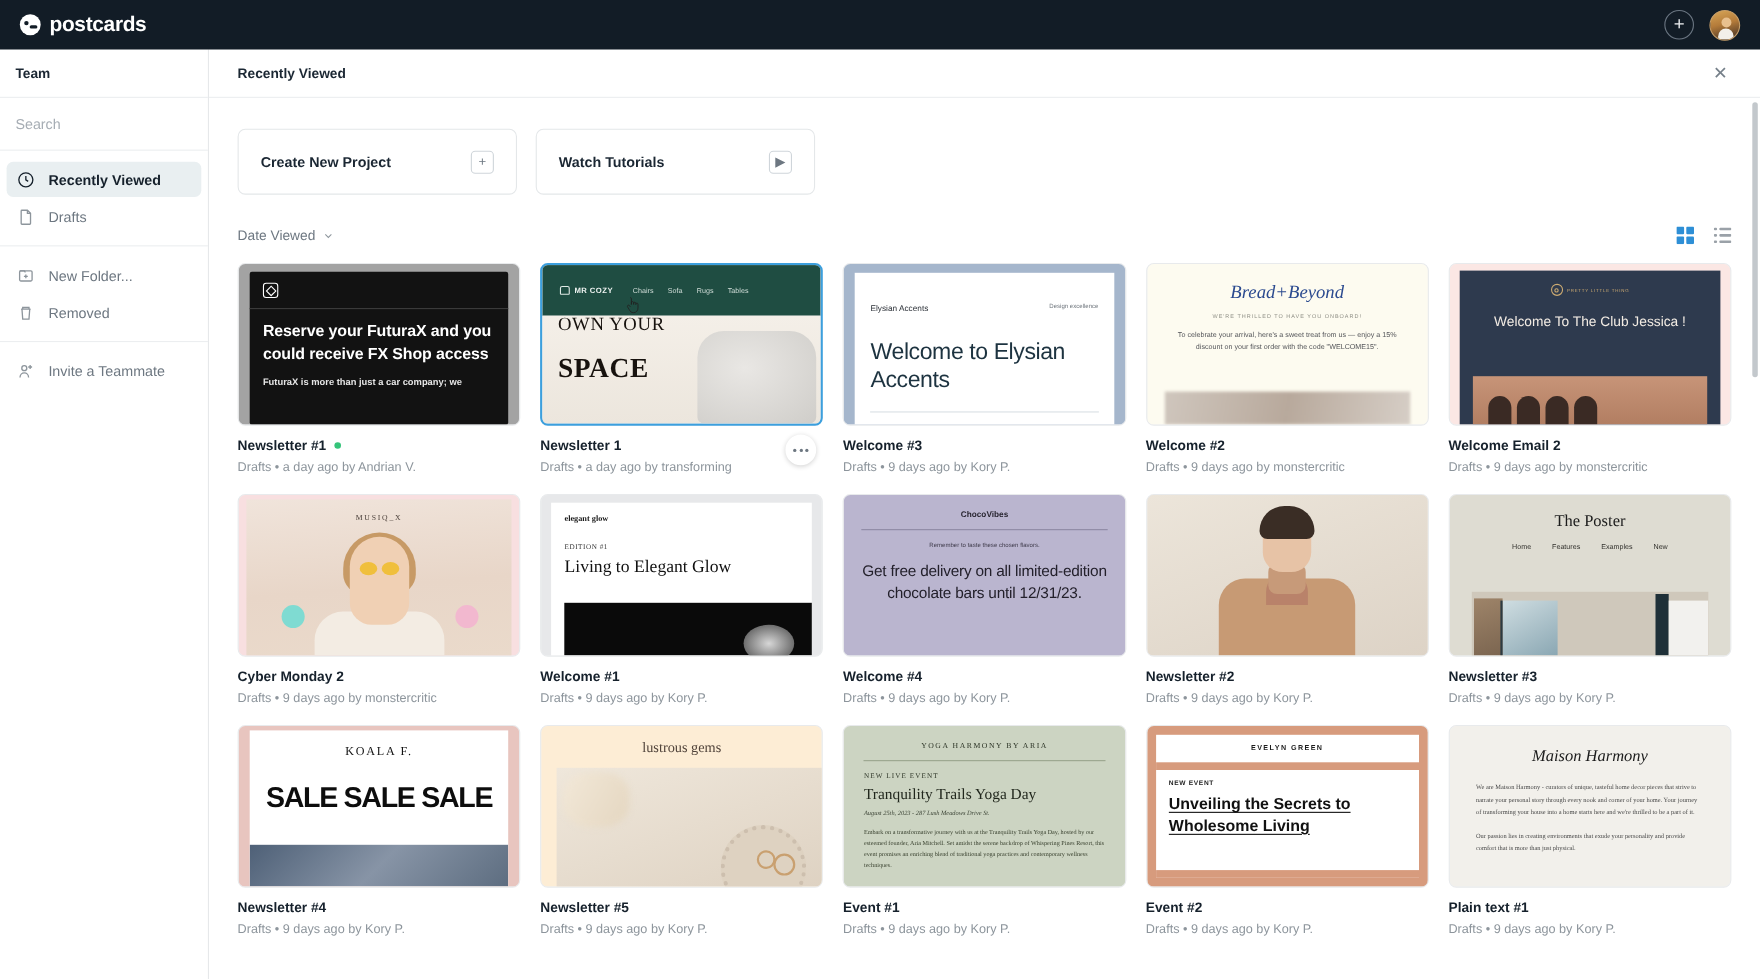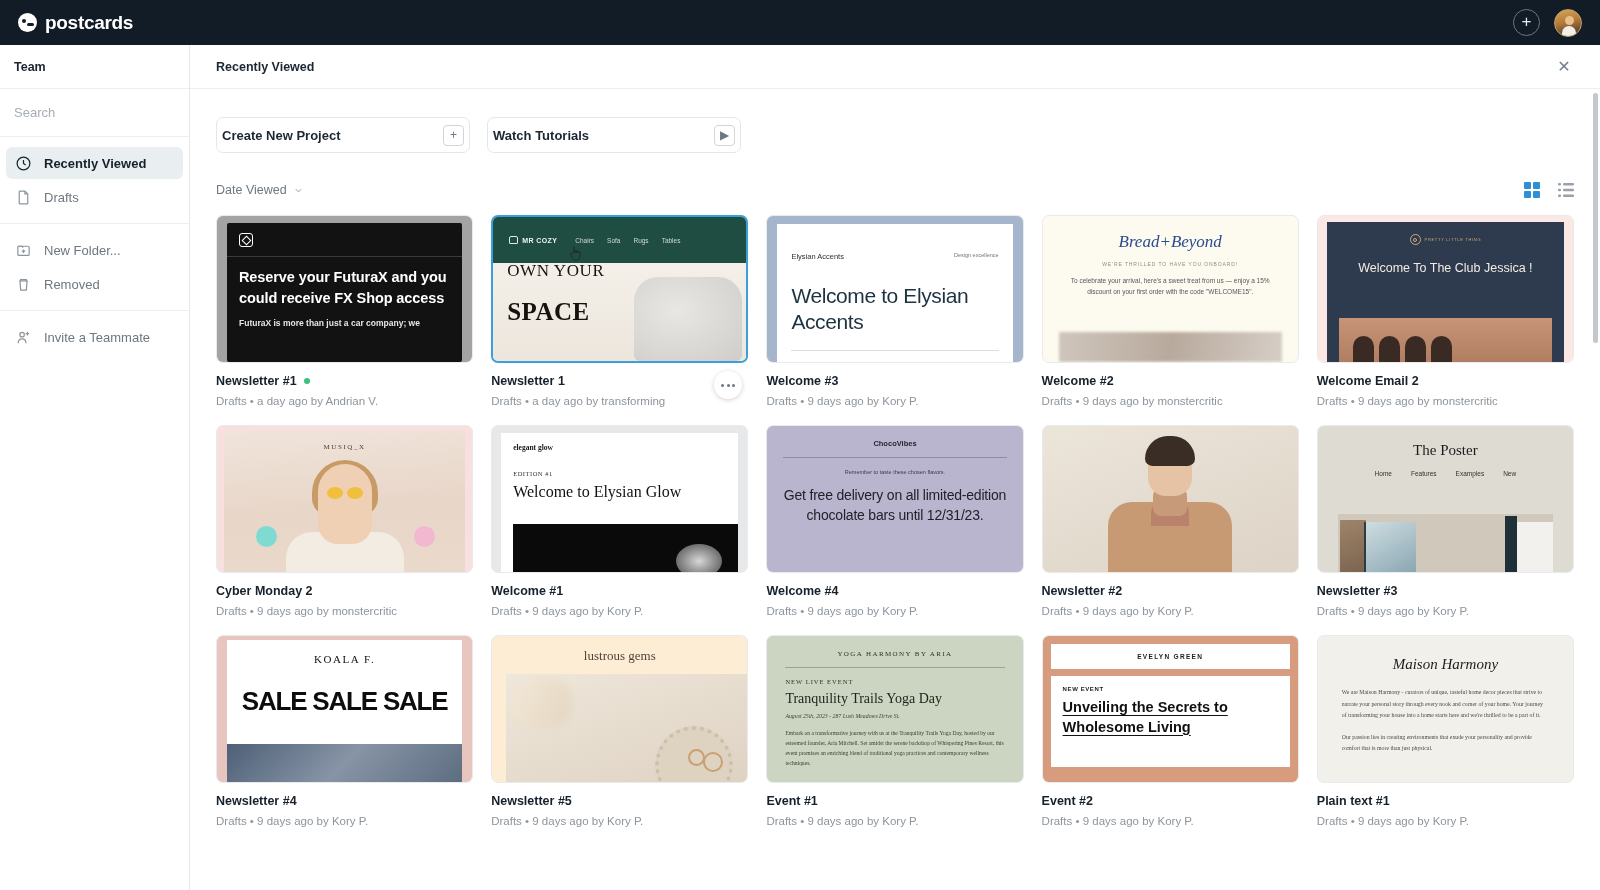--- a/index.html
+++ b/index.html
@@ -103,22 +103,22 @@
   .main-title { font-size: 12.5px; font-weight: 700; color: #1b2733; }
   .close-x {
     margin-left: auto; width: 20px; height: 20px; cursor: pointer;
     color: #76808a; display: flex; align-items: center; justify-content: center;
   }
   .main-scroll { flex: 1; overflow: hidden; position: relative; padding: 0 26px; }
 
   
   .actions { display: flex; gap: 17px; padding-top: 28px; }
   .action-card {
-    width: 254px; height: 36px; border: 1px solid #e4e7e9; border-radius: 7px;
-    display: flex; align-items: center; padding: 0 5px; cursor: pointer;
+    width: 254px; height: 60px; border: 1px solid #e4e7e9; border-radius: 7px;
+    display: flex; align-items: center; padding: 0 20px; cursor: pointer;
     background: #fff;
   }
   .action-label { font-size: 13px; font-weight: 700; color: #1b2733; }
   .action-ico {
     margin-left: auto; width: 21px; height: 21px; border: 1px solid #cfd5da;
     border-radius: 4px; display: flex; align-items: center; justify-content: center;
     color: #6d7781; font-size: 12px; line-height: 1;
   }
 
   
@@ -548,21 +548,21 @@
           </div>
           <div class="card-meta">Drafts  •  9 days ago by monstercritic</div>
         </div>
 
         <div class="card">
           <div class="thumb">
             <div class="eg">
                 <div class="eg-in">
               <div class="eg-brand">elegant glow</div>
               <div class="eg-ed">EDITION #1</div>
-              <div class="eg-h">Welcome to Elysian Glow</div>
+              <div class="eg-h">Living to Elegant Glow</div>
               <div class="eg-img"></div>
             </div>
               </div>
           </div>
           <div class="card-title">
             <span>Welcome #1</span>
           </div>
           <div class="card-meta">Drafts  •  9 days ago by Kory P.</div>
         </div>
 

